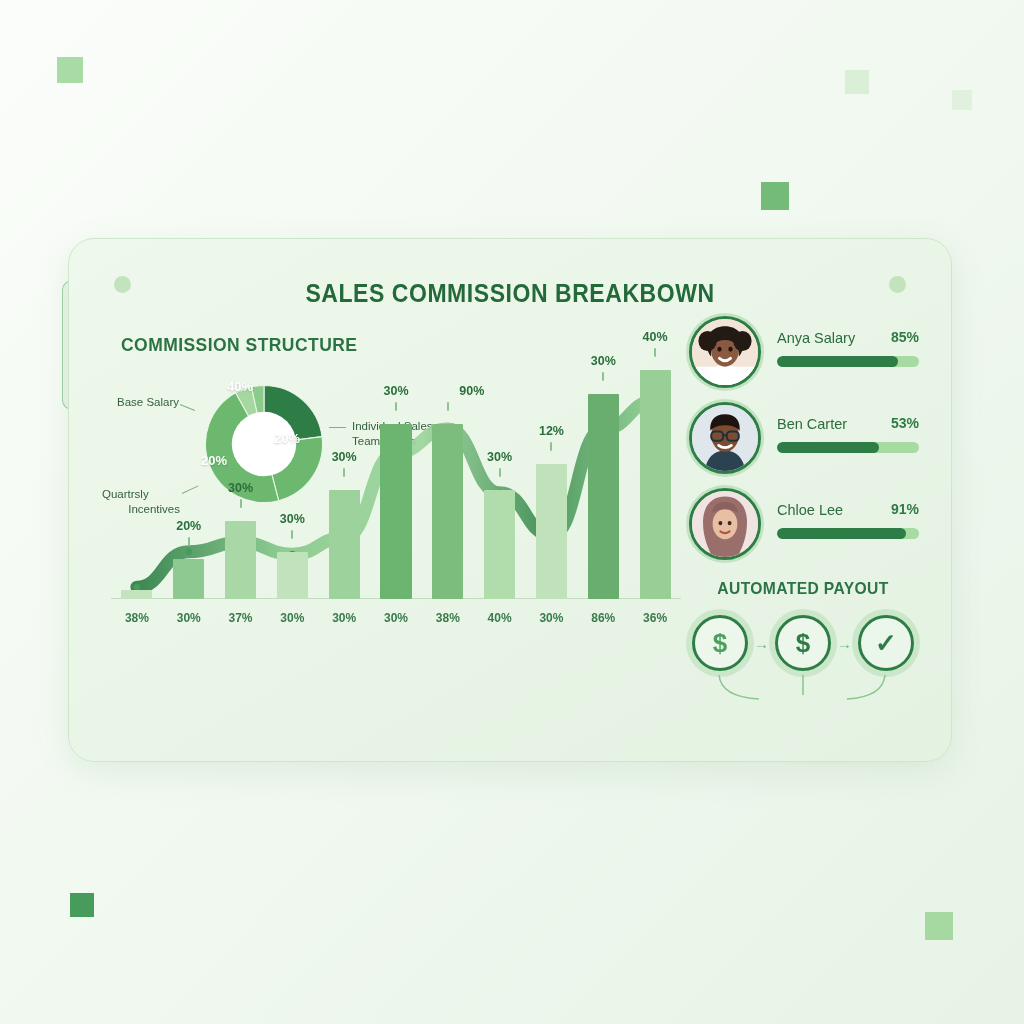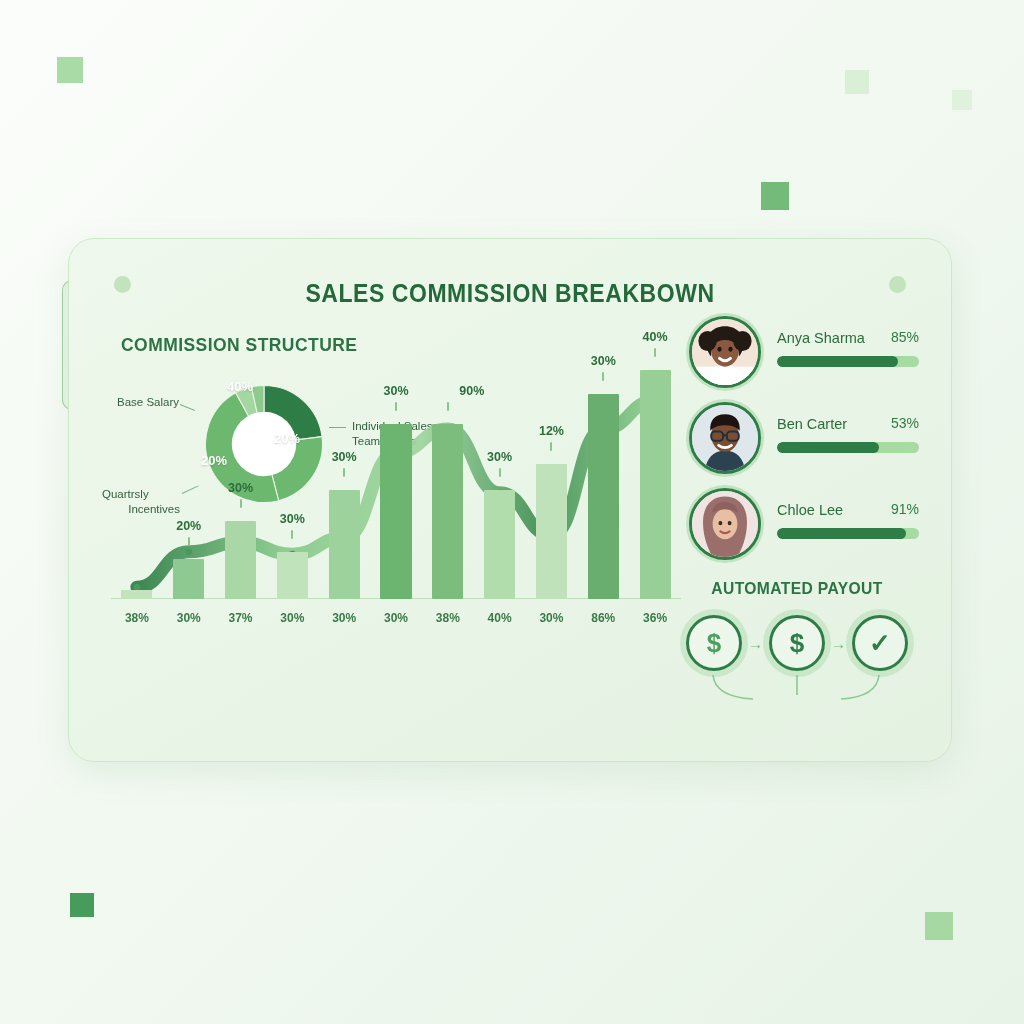--- a/index.html
+++ b/index.html
@@ -119,31 +119,31 @@
     background: #dff0dc;
     box-shadow: 0 0 0 3px rgba(122,196,126,.35);
   }
   .avatar svg { display: block; width: 100%; height: 100%; }
   .rep-name {
     position: absolute; left: 88px; top: 16px;
     font-size: 14.5px; color: #2c6b3c; font-weight: 400;
   }
   .rep-pct {
     position: absolute; right: 0; top: 15px;
-    font-size: 14px; font-weight: 400; color: #2f7a44;
+    font-size: 14px; font-weight: 700; color: #2f7a44;
   }
   .rep-bar {
     position: absolute; left: 88px; right: 0; top: 42px;
     height: 11px; border-radius: 6px; background: #a6dba2;
     overflow: hidden;
   }
   .rep-bar > i { display: block; height: 100%; background: #2f7d46; border-radius: 6px; }
 
   
-  .payout-panel { position: absolute; right: 36px; top: 340px; width: 236px; }
+  .payout-panel { position: absolute; right: 30px; top: 340px; width: 236px; }
   .payout-title {
     text-align: center; font-size: 17px; font-weight: 700;
     color: #2c7344; letter-spacing: .4px; transform: scaleX(.92);
   }
   .payout-steps {
     display: flex; align-items: center; justify-content: center;
     gap: 6px; margin-top: 16px;
   }
   .pnode {
     width: 56px; height: 56px; border-radius: 50%;
@@ -304,21 +304,21 @@
           <path d="M36 50c-12 0-19 7-21 22h42c-2-15-9-22-21-22z" fill="#ffffff"></path>
           <ellipse cx="36" cy="34" rx="15" ry="18" fill="#8a5a40"></ellipse>
           <path d="M36 8c-14 0-21 10-20 21 1 9 5 12 5 12 -1-10 4-18 15-18s16 8 15 18c0 0 4-3 5-12 1-11-6-21-20-21z" fill="#241a14"></path>
           <ellipse cx="17" cy="24" rx="10" ry="11" fill="#241a14"></ellipse>
           <ellipse cx="55" cy="24" rx="10" ry="11" fill="#241a14"></ellipse>
           <ellipse cx="30" cy="33" rx="2.3" ry="2.6" fill="#20150f"></ellipse>
           <ellipse cx="42" cy="33" rx="2.3" ry="2.6" fill="#20150f"></ellipse>
           <path d="M30 43q6 5 12 0" stroke="#ffffff" stroke-width="3.2" fill="none" stroke-linecap="round"></path>
         </svg>
       </div>
-      <div class="rep-name">Anya Sharma</div>
+      <div class="rep-name">Anya Salary</div>
       <div class="rep-pct">85%</div>
       <div class="rep-bar">
         <i style="width: 85%;"></i>
       </div>
     </div>
 
     <div class="rep-row">
       <div class="avatar">
         <svg viewBox="0 0 72 72">
           <rect width="72" height="72" fill="#dfe7ec"></rect>

